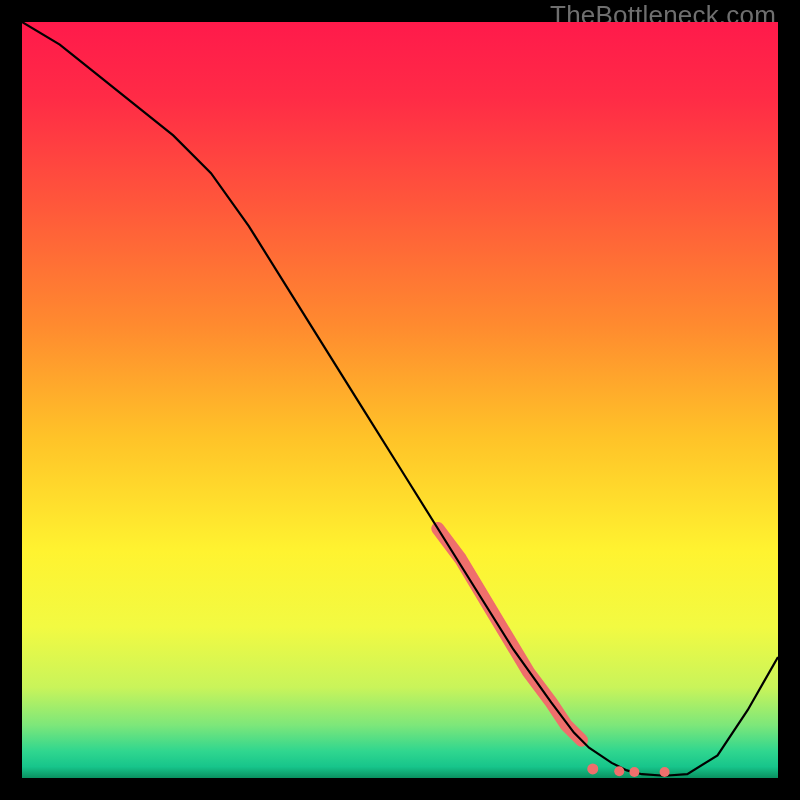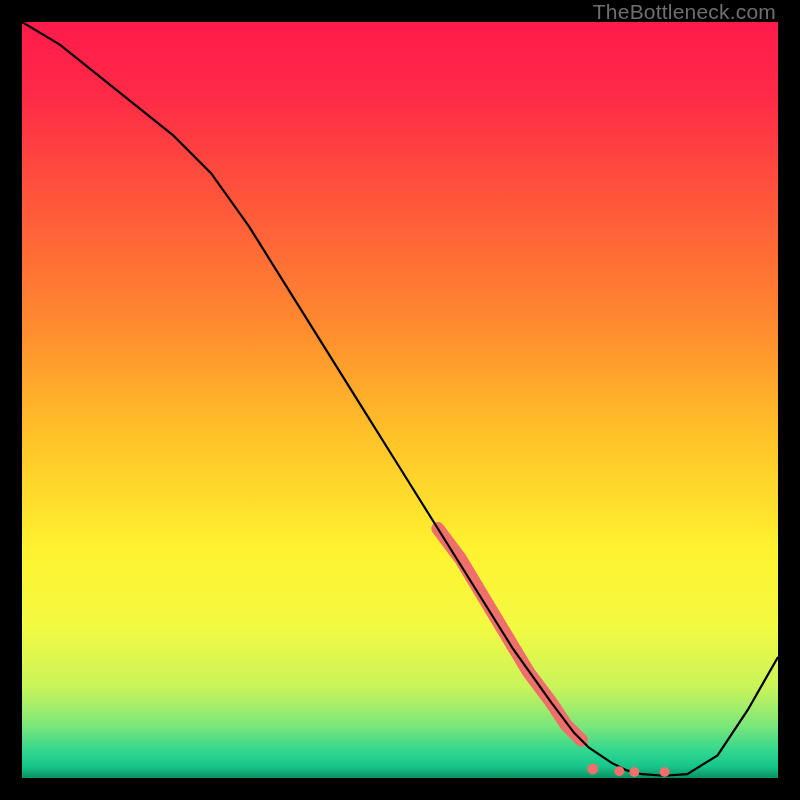--- a/index.html
+++ b/index.html
@@ -17,21 +17,21 @@
     left: 0;
     top: 0;
     width: 756px;
     height: 756px;
   }
   .watermark {
     position: absolute;
     top: 0px;
     right: 24px;
     font-family: Arial, Helvetica, sans-serif;
-    font-size: 21px;
+    font-size: 26px;
     font-weight: 500;
     color: #6f6f6f;
     letter-spacing: 0.2px;
   }
   svg { display: block; }
 </style>
 </head>
 <body>
 
 <div class="watermark">TheBottleneck.com</div>

